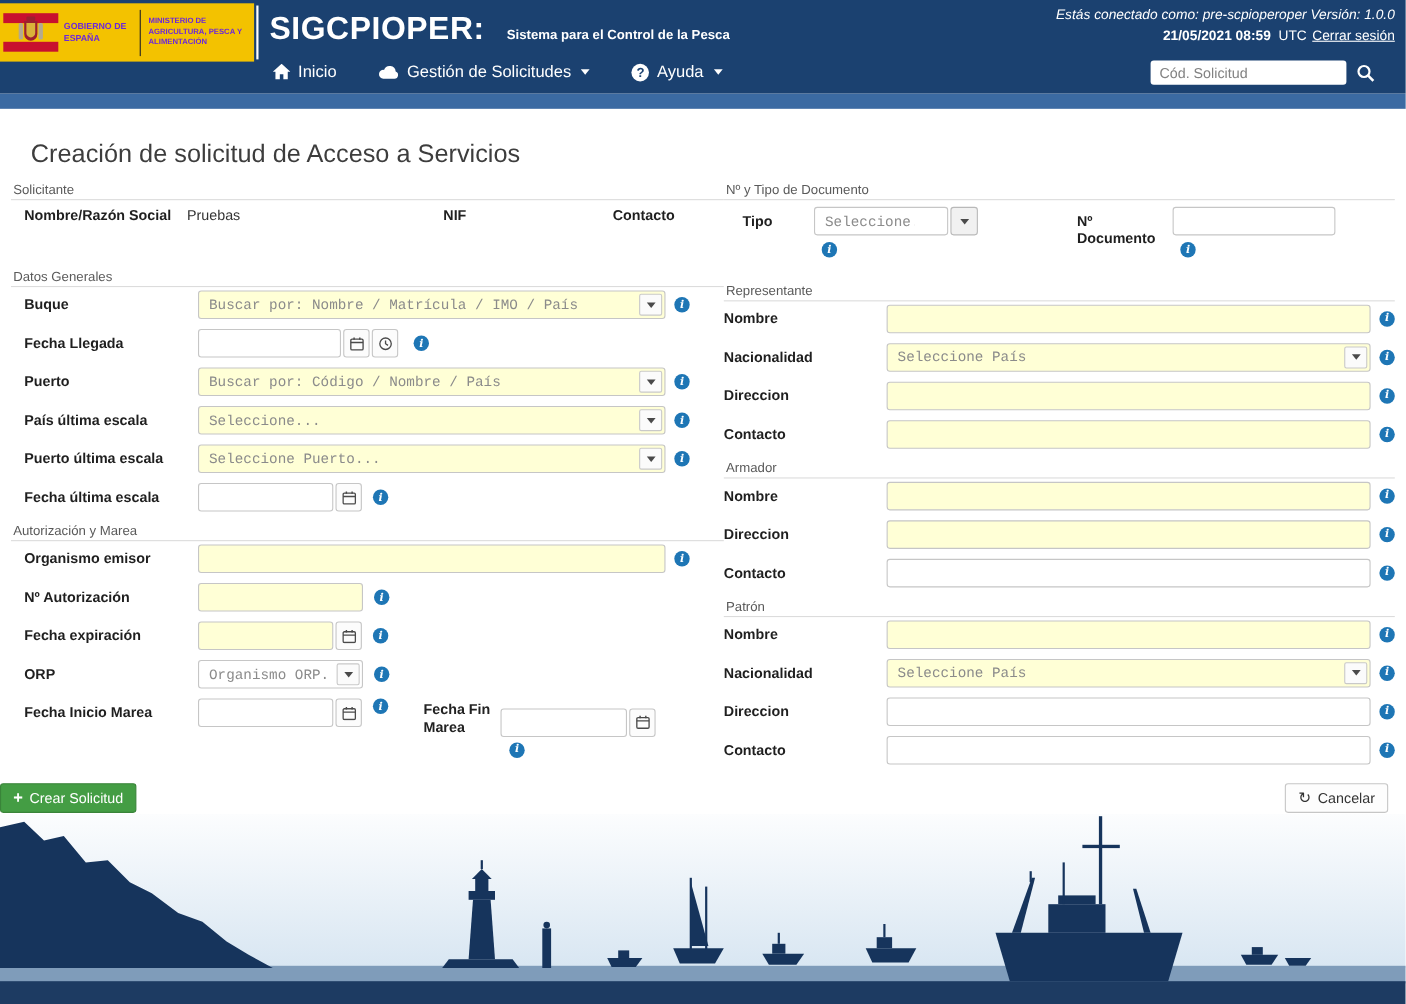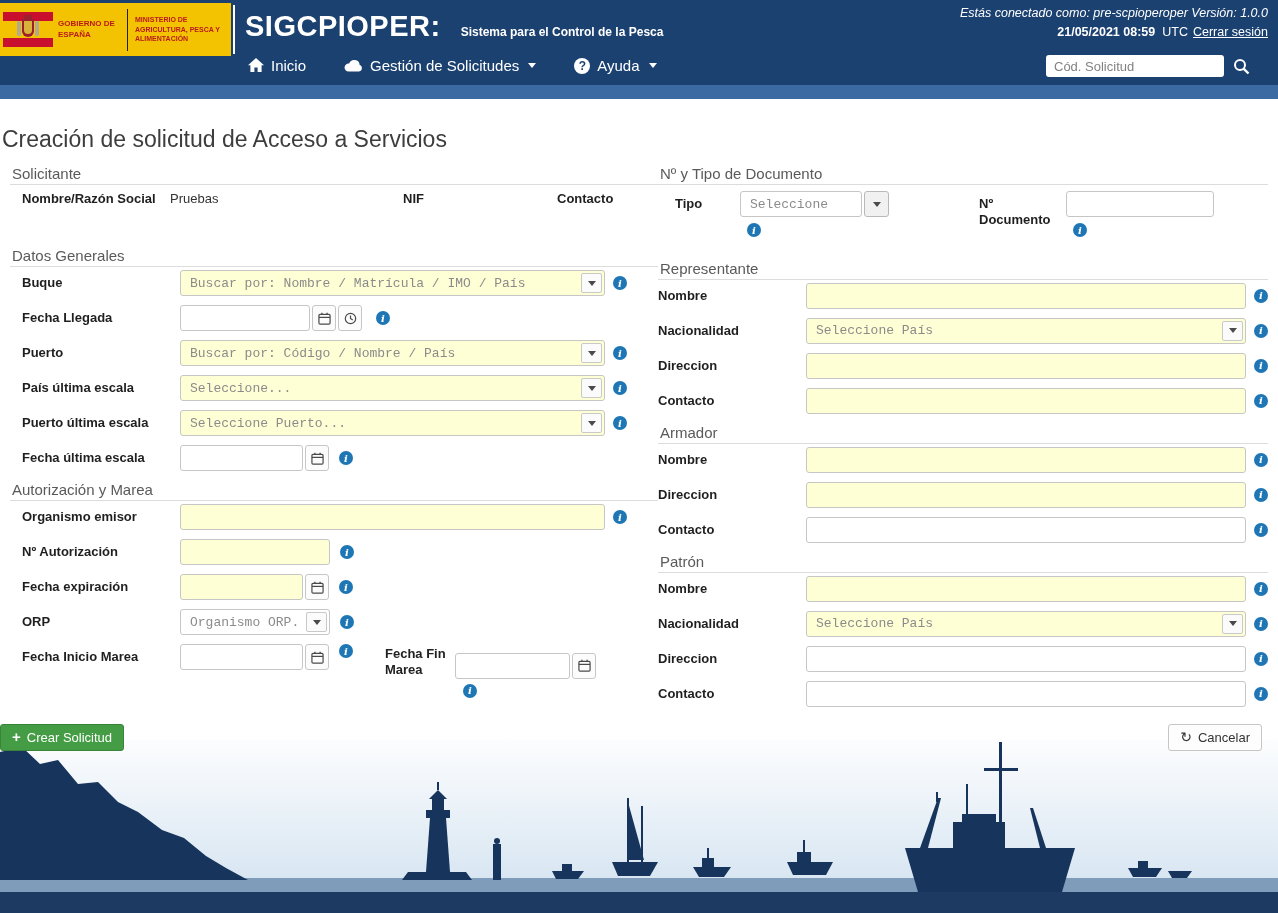--- a/index.html
+++ b/index.html
@@ -1,21 +1,21 @@
 <!DOCTYPE html>
 <html><head>
 <meta charset="utf-8">
 <style>
   *{box-sizing:border-box;margin:0;padding:0}
   html,body{width:1278px;height:913px}
   body{font-family:"Liberation Sans",sans-serif;overflow:hidden;background:#fff;position:relative;color:#222}
 
   
   .hdr{position:relative;height:85px;background:#1b4170;color:#fff}
-  .logo{position:absolute;top:3px;left:0;width:231px;height:53px;background:#f3c200;display:flex;align-items:center;color:#b91c1c}
+  .logo{position:absolute;top:3px;left:0;width:231px;height:53px;background:#f3c200;display:flex;align-items:center;color:#6d28d9}
   .flag{position:relative;width:50px;height:37px;margin:0 5px 0 3px;flex:none}
   .band{position:absolute;left:0;right:0;height:9px;background:#c8102e}
   .band.t{top:1px}.band.b{bottom:1px}
   .emblem{position:absolute;left:13px;top:3px}
   .gov{font-weight:bold;font-size:8px;line-height:1.3;width:62px;text-transform:uppercase}
   .vline{width:1px;height:42px;background:#222;margin:0 7px;flex:none}
   .min{font-weight:bold;font-size:7px;line-height:1.35;width:96px;text-transform:uppercase}
   .tsep{position:absolute;left:233px;top:5px;height:49px;width:2px;background:#fff}
   .apptitle{position:absolute;left:245px;top:10px;white-space:nowrap}
   .t1{font-size:29px;font-weight:bold;letter-spacing:.5px}
@@ -30,25 +30,25 @@
   .caret{width:0;height:0;border-left:4px solid transparent;border-right:4px solid transparent;border-top:5px solid #fff;margin-left:2px}
   .qicon{width:16px;height:16px;border-radius:50%;background:#fff;color:#1b4170;font-weight:bold;font-size:12px;display:flex;align-items:center;justify-content:center;flex:none}
   .qicon::after{content:"?"}
   .search{position:absolute;right:28px;bottom:8px;display:flex;align-items:center;gap:9px}
   .search input{width:178px;height:22px;border:none;border-radius:3px;padding:0 8px;font-size:13px;color:#333;outline:none}
   .search input::placeholder{color:#828282}
   .subhdr{height:14px;background:#3b6aa2}
 
   
   .main{position:relative;height:814px;background:#fff}
-  .page-title{font-size:23px;font-weight:400;color:#3d3d3d;padding:27px 0 0 2px;margin-bottom:12px}
+  .page-title{font-size:23px;font-weight:400;color:#3d3d3d;padding:27px 0 0 28px;margin-bottom:12px}
   .cols{display:flex;padding:0 10px;align-items:flex-start}
   .col-l{width:648px;flex:none}
   .col-r{flex:1;margin-left:0}
-  .section{font-size:15px;color:#5a5a5a;border-bottom:1px solid #dcdcdc;padding:0 0 2px 2px;margin:10px 0 3px}
+  .section{font-size:12px;color:#5a5a5a;border-bottom:1px solid #dcdcdc;padding:0 0 2px 2px;margin:10px 0 3px}
   .section.first{margin-top:0}
   .srow{display:flex;align-items:center;margin:6px 0 41px 12px;font-size:13px}
   .srow .sl{font-weight:bold;color:#1f1f1f}
   .sl1{width:148px}.sval{width:233px;color:#333}.sl2{width:154px}
 
   .row{display:flex;align-items:center;margin:0 0 9px 12px}
   .col-r .row{margin-left:0}
   .lbl{font-weight:bold;font-size:13px;color:#1f1f1f;width:158px;flex:none;line-height:1.2;padding-right:6px}
   .col-r .lbl{width:148px}
   .ctl{height:26px;border:1px solid #c6c6c6;border-radius:3px;background:#fff;font-size:13px;font-family:Liberation Mono, monospace}

